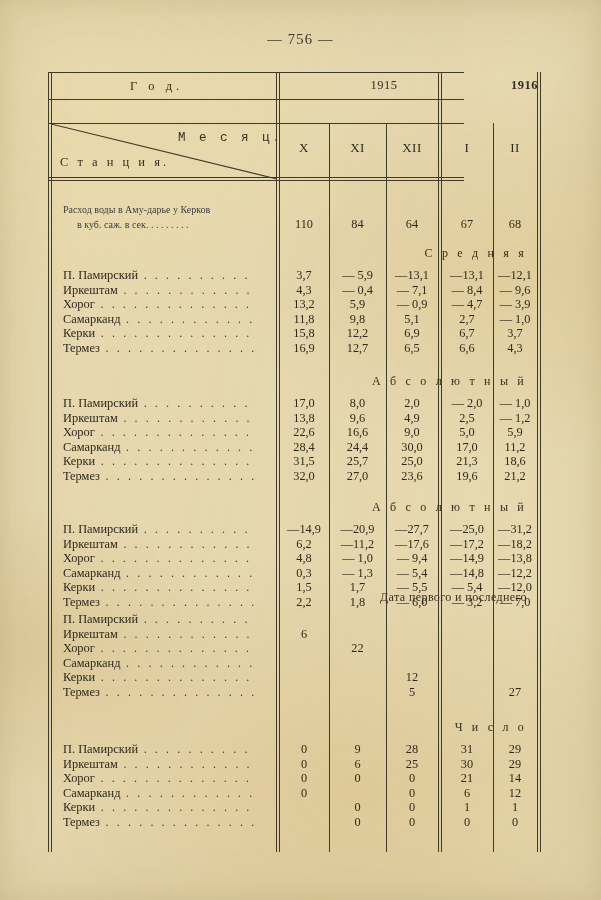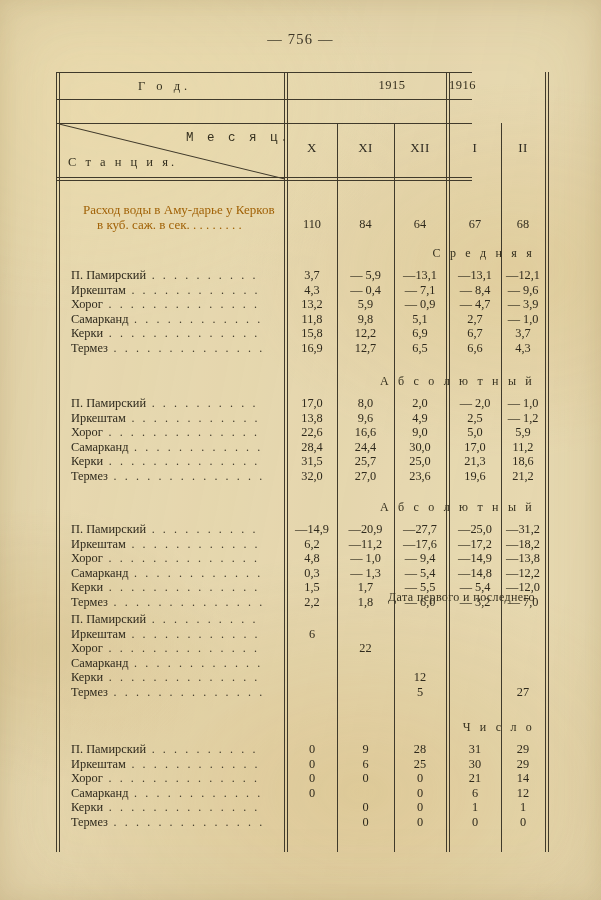--- a/index.html
+++ b/index.html
@@ -43,21 +43,21 @@
     width: 601px;
     text-align: center;
     font-size: 14.5px;
     letter-spacing: 1.2px;
     color: #3a3426;
   }
 
   
   .tbl-wrap {
     position: absolute;
-    left: 56px;
+    left: 48px;
     top: 72px;
     width: 416px;
     height: 780px;
   }
   .rule {
     position: absolute;
     background: #403a2b;
   }
   .rule.h { left: 0; width: 100%; height: 1px; }
   .rule.v { top: 0; width: 1px; }
@@ -89,21 +89,21 @@
   .hd {
     position: absolute;
     font-size: 12.5px;
     color: #35301f;
     white-space: nowrap;
   }
   .god-lbl   { left: 82px;  top: 7px;  letter-spacing: 4px; }
   .mesyac-lbl{ left: 130px; top: 59px; letter-spacing: 3px; font-family: Liberation Mono, monospace; }
   .stanciya-lbl { left: 12px; top: 83px; letter-spacing: 3px; }
   .yr-1915 { left: 281px; top: 6px; width: 110px; text-align: center; letter-spacing: 0.5px; }
-  .yr-1916 { left: 393px; top: 6px; width: 97px;  text-align: left; letter-spacing: 0.5px; }
+  .yr-1916 { left: 393px; top: 6px; width: 97px;  text-align: right; letter-spacing: 0.5px; font-weight: bold; }
 
   .mon {
     position: absolute;
     top: 68px;
     font-size: 13px;
     text-align: center;
     letter-spacing: 0.5px;
   }
   .mon-x   { left: 231px; width: 50px; }
   .mon-xi  { left: 281px; width: 57px; }
@@ -169,24 +169,23 @@
   .c3 { left: 390px; width: 52px; }
   .c4 { left: 442px; width: 44px; }
 
   .cell.center { text-align: center; }
 
   .discharge-label {
     position: absolute;
     left: 12px;
     top: 0;
     width: 214px;
-    font-size: 13px;
+    font-size: 10px;
     line-height: 15px;
-    color: #a16207;
-    margin-left: 12px;
+    color: #404040;
   }
   .discharge-label .l2 { padding-left: 14px; display: block; white-space: nowrap; }
 </style>
 </head>
 <body>
 
 <div class="paper-grain"></div>
 
 <div class="folio">— 756 —</div>
 

